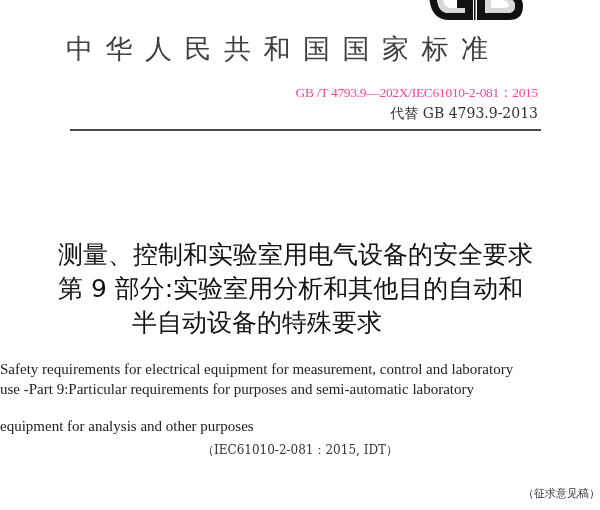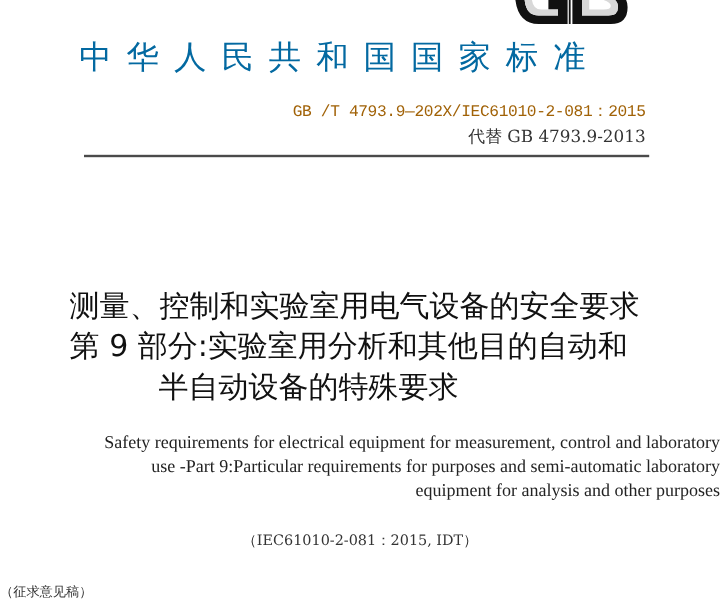--- a/index.html
+++ b/index.html
@@ -26,32 +26,32 @@
   }
 
   .national-title {
     left: 66px;
     top: 34px;
     width: 430px;
     font-family: "DejaVu Serif", serif;
     font-size: 27px;
     letter-spacing: 12.5px;
     white-space: nowrap;
-    color: #0369a1;
+    color: #404040;
     line-height: 30px;
   }
 
   .std-number {
     right: 62px;
     top: 84px;
-    font-family: Liberation Mono, monospace;
+    font-family: Liberation Serif, serif;
     font-size: 13.5px;
     white-space: nowrap;
     letter-spacing: -0.3px;
-    color: #a16207;
+    color: #ec4899;
   }
   .supersedes {
     right: 62px;
     top: 105px;
     font-family: "DejaVu Serif", serif;
     font-size: 14px;
     white-space: nowrap;
     color: #333333;
   }
 
@@ -72,44 +72,44 @@
     white-space: nowrap;
     color: #111111;
   }
   .cn-line1 { top: 238px; left: 58px; }
   .cn-line2 { top: 272px; left: 58px; }
   .cn-line3 { top: 306px; left: 132px; }
 
   .en-title {
     left: 0;
     width: 600px;
-    text-align: right;
+    text-align: left;
     font-family: "Liberation Serif", serif;
     font-size: 15px;
     line-height: 20px;
     color: #222222;
   }
   .en-line1 { top: 359px; }
   .en-line2 { top: 379px; }
-  .en-line3 { top: 399px; }
+  .en-line3 { top: 416px; }
 
   .idt {
     left: 0;
     width: 600px;
     text-align: center;
     top: 442px;
     font-family: "DejaVu Serif", serif;
     font-size: 12px;
     color: #333333;
     white-space: nowrap;
   }
   .draft {
     left: 0;
     width: 600px;
-    text-align: left;
+    text-align: right;
     top: 486px;
     font-family: "DejaVu Serif", serif;
     font-size: 11px;
     color: #333333;
     white-space: nowrap;
   }
 </style>
 </head>
 <body>
 

